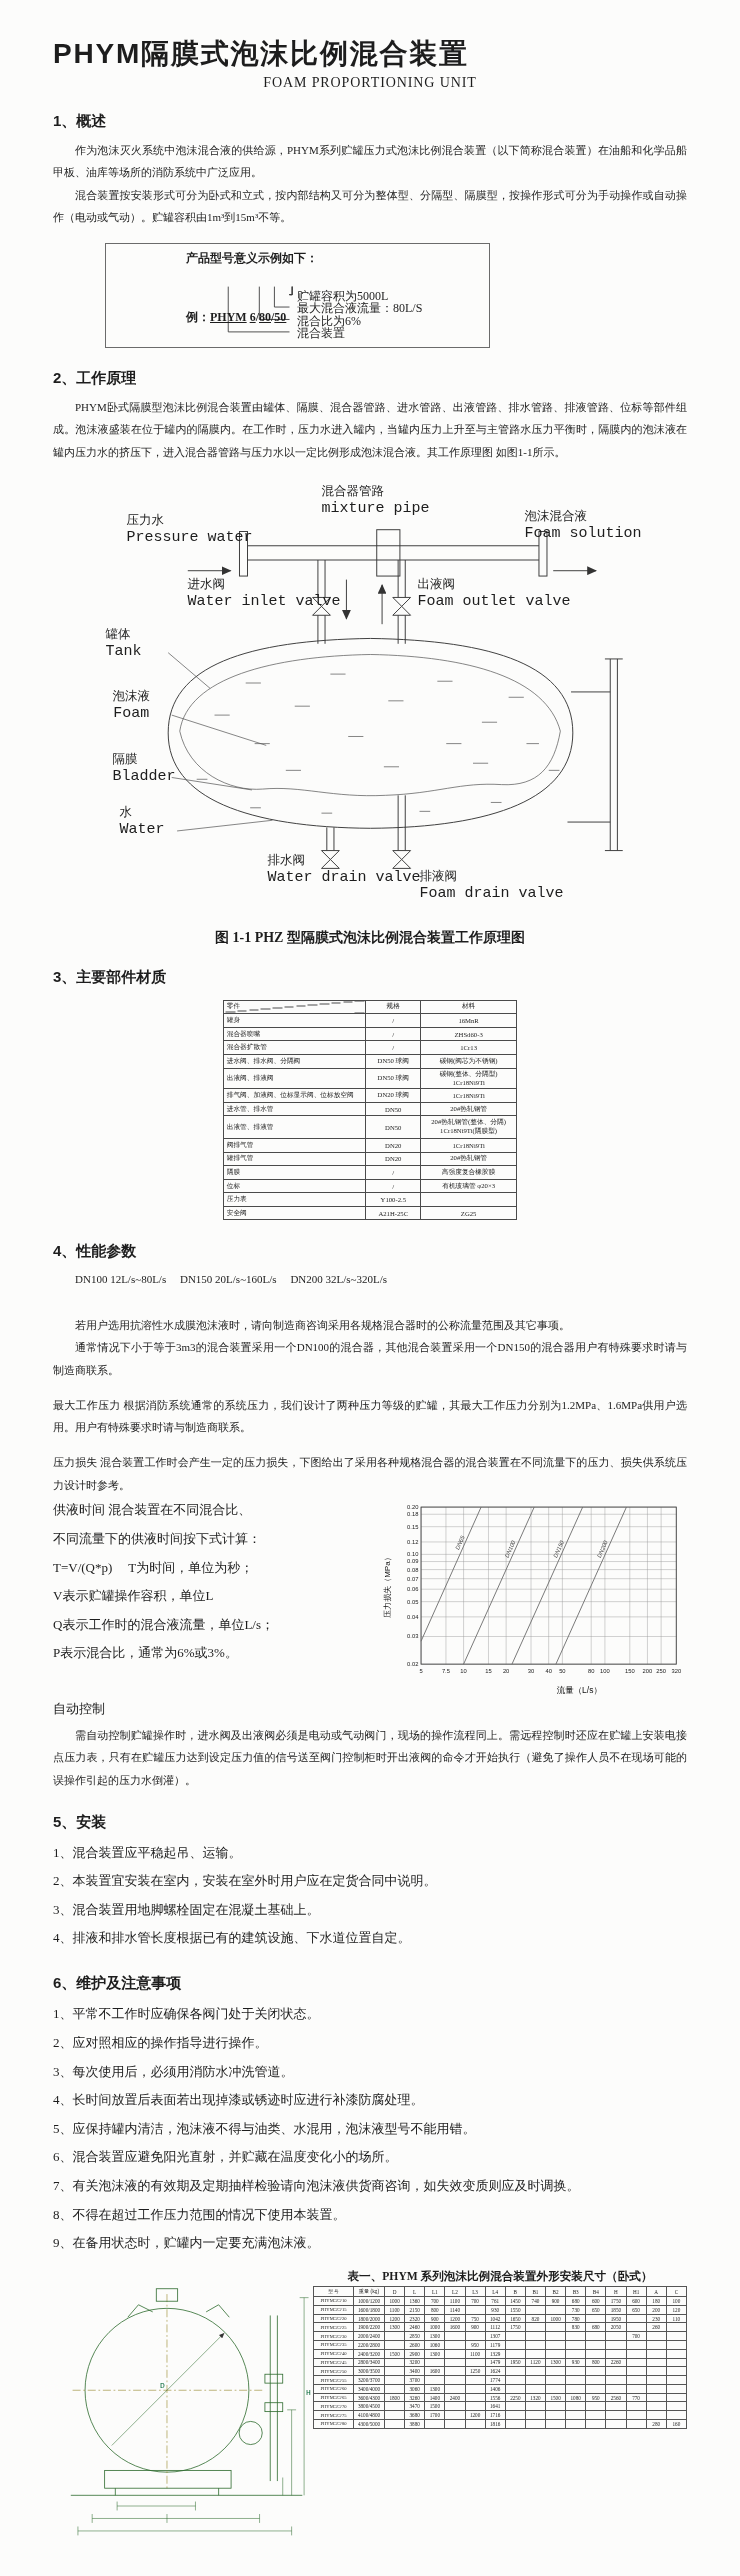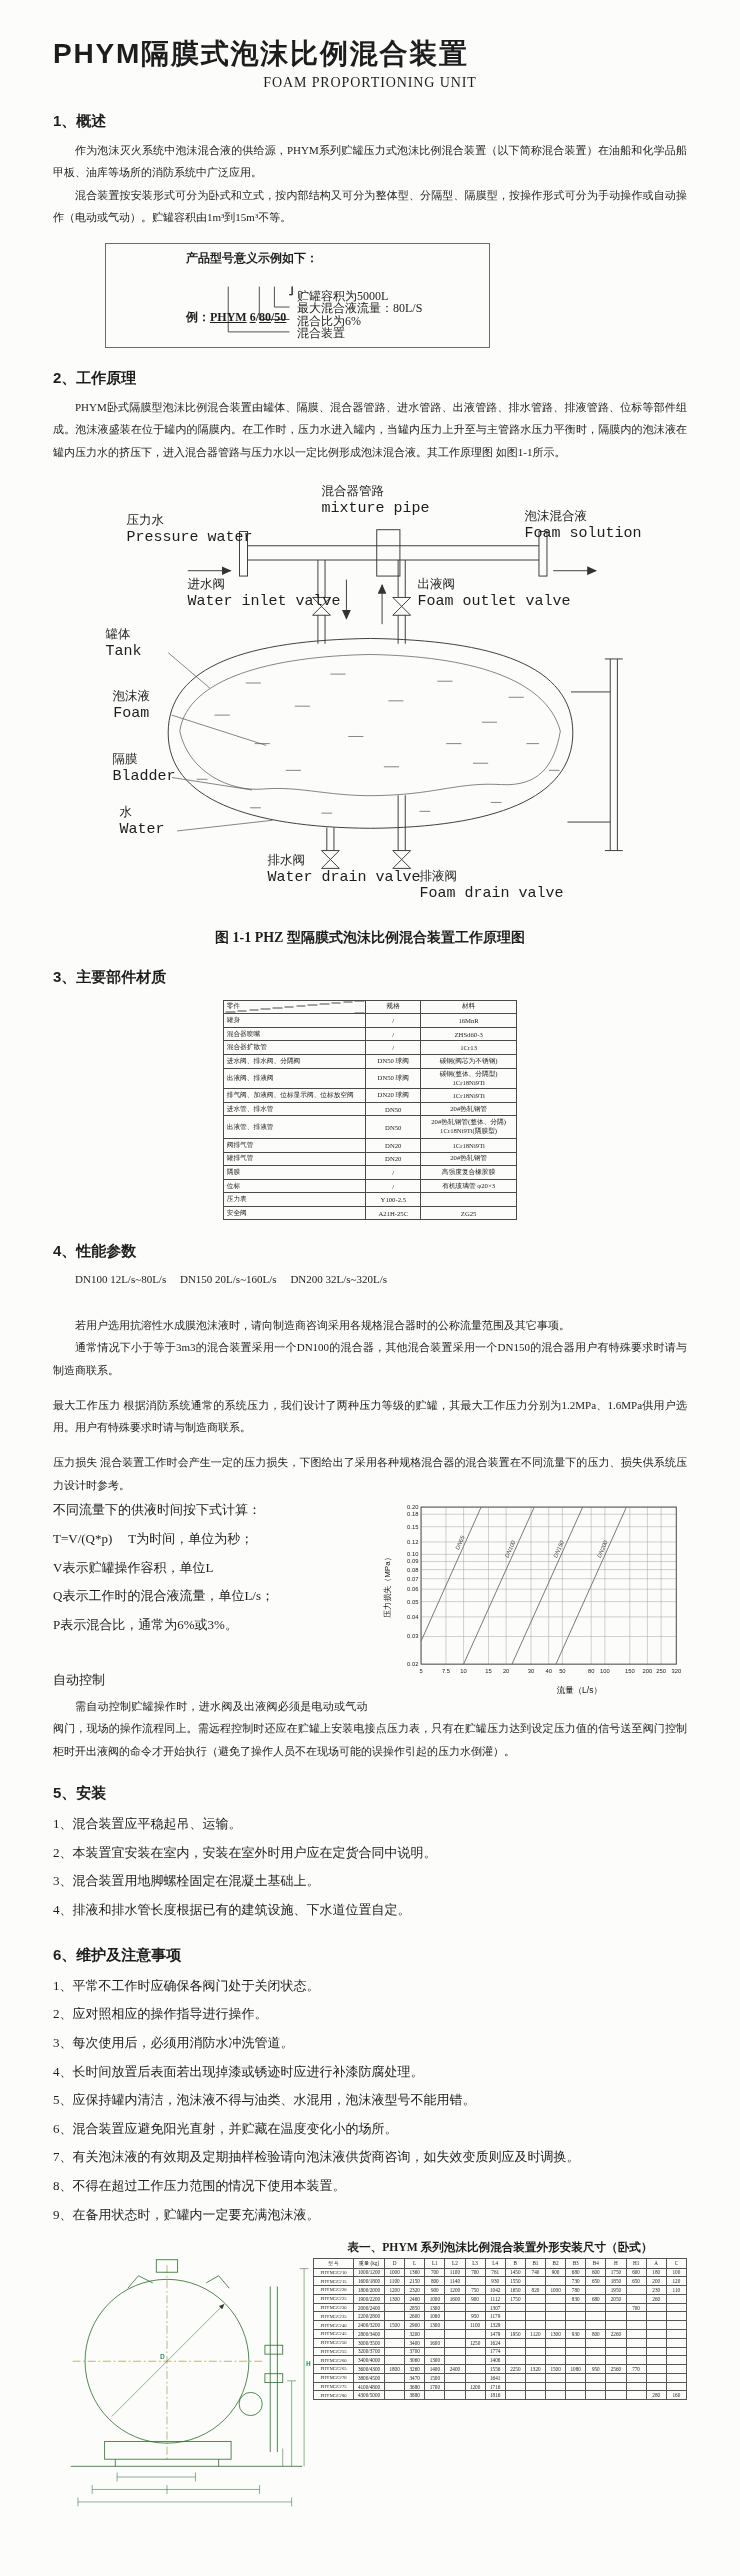--- a/index.html
+++ b/index.html
@@ -407,20 +407,21 @@
           <text x="94.44014875333228" y="49.07881040177644" text-anchor="middle" font-size="6.5" font-style="italic" fill="#444" font-family="Liberation Sans, sans-serif" transform="rotate(-65.9 94.44014875333228 52.07881040177644)">DN65</text>
           <line x1="93.66666666666667" y1="186" x2="172.7897372838467" y2="10" stroke="#6a6a6a" stroke-width="1"></line>
           <text x="150.6352775110363" y="56.28" text-anchor="middle" font-size="6.5" font-style="italic" fill="#444" font-family="Liberation Sans, sans-serif" transform="rotate(-65.8 150.6352775110363 59.28)">DN100</text>
           <line x1="147.88766796541358" y1="186" x2="227.08982825619418" y2="10" stroke="#6a6a6a" stroke-width="1"></line>
           <text x="204.9132233747756" y="56.28" text-anchor="middle" font-size="6.5" font-style="italic" fill="#444" font-family="Liberation Sans, sans-serif" transform="rotate(-65.8 204.9132233747756 59.28)">DN150</text>
           <line x1="197.09975840208355" y1="186" x2="276.1260401734256" y2="10" stroke="#6a6a6a" stroke-width="1"></line>
           <text x="253.99868127744983" y="56.28" text-anchor="middle" font-size="6.5" font-style="italic" fill="#444" font-family="Liberation Sans, sans-serif" transform="rotate(-65.8 253.99868127744983 59.28)">DN200</text>
         </svg>
     </div>
     <div class="supply-block">
+        <div class="doc-li">供液时间  混合装置在不同混合比、</div>
         <div class="doc-li">不同流量下的供液时间按下式计算：</div>
         <div class="doc-li">T=V/(Q*p)　 T为时间，单位为秒；</div>
         <div class="doc-li">V表示贮罐操作容积，单位L</div>
         <div class="doc-li">Q表示工作时的混合液流量，单位L/s；</div>
         <div class="doc-li">P表示混合比，通常为6%或3%。</div>
       </div>
     <div class="gap" style="height:27px"></div>
     <div class="doc-li">自动控制</div>
     <p class="para indent">需自动控制贮罐操作时，进水阀及出液阀必须是电动或气动阀门，现场的操作流程同上。需远程控制时还应在贮罐上安装电接点压力表，只有在贮罐压力达到设定压力值的信号送至阀门控制柜时开出液阀的命令才开始执行（避免了操作人员不在现场可能的误操作引起的压力水倒灌）。</p>
   </div>

